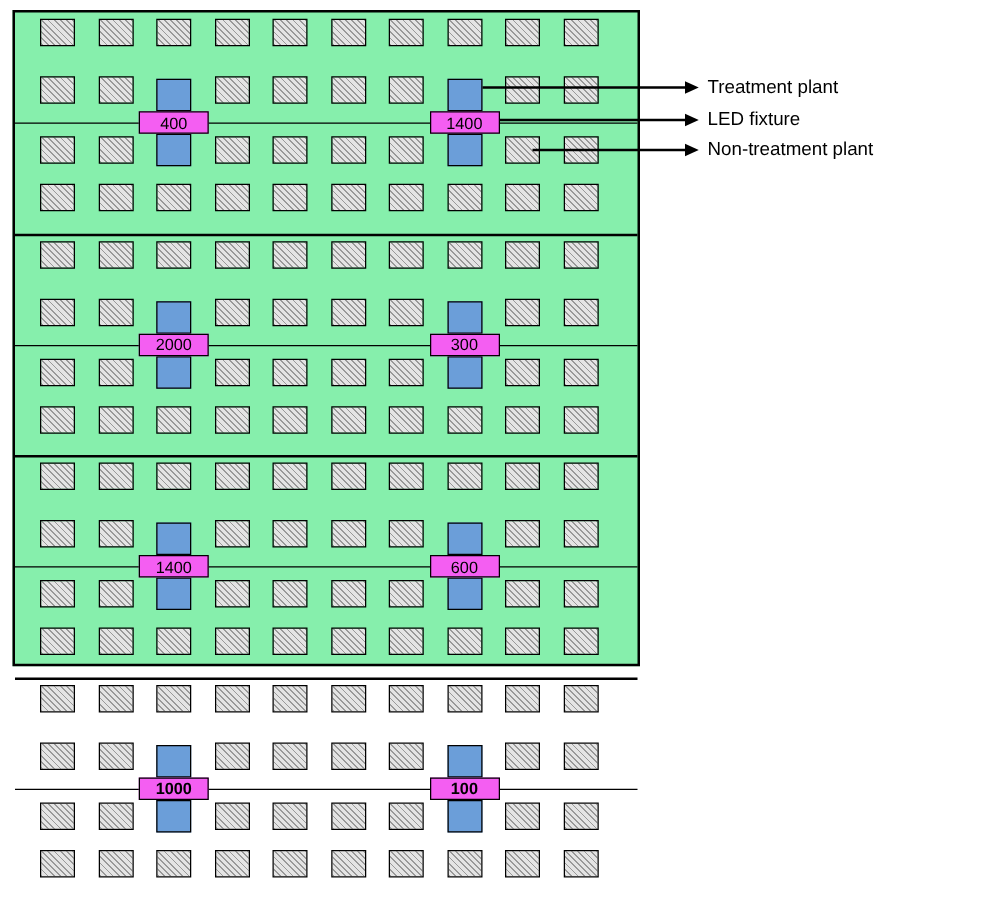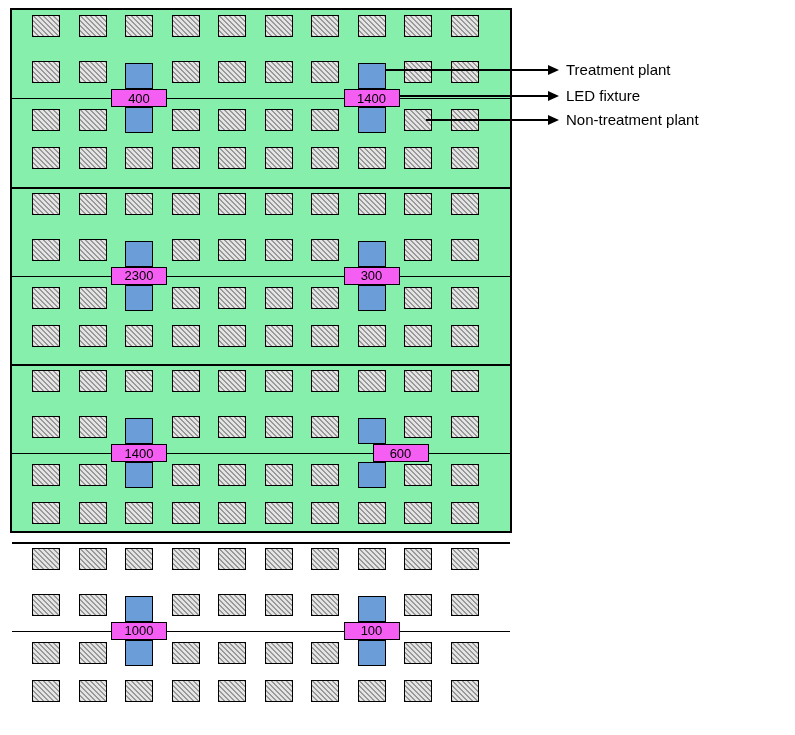--- a/index.html
+++ b/index.html
@@ -194,21 +194,21 @@
       <div class="plant" style="left: 66.5px; top: 137px;"></div>
       <div class="plant" style="left: 113px; top: 137px;"></div>
       <div class="plant" style="left: 159.5px; top: 137px;"></div>
       <div class="plant" style="left: 206px; top: 137px;"></div>
       <div class="plant" style="left: 252.5px; top: 137px;"></div>
       <div class="plant" style="left: 299px; top: 137px;"></div>
       <div class="plant" style="left: 345.5px; top: 137px;"></div>
       <div class="plant" style="left: 392px; top: 137px;"></div>
       <div class="plant" style="left: 438.5px; top: 137px;"></div>
       <div class="fixture" style="left: 99px; top: 79px;">
-        <div class="fixture-value">2300</div>
+        <div class="fixture-value">2000</div>
       </div>
       <div class="fixture" style="left: 331.5px; top: 79px;">
         <div class="fixture-value">300</div>
       </div>
     </div>
     <div class="block-divider" style="top: 176.5px;"></div>
     <div class="block" style="top: 355px;">
       <div class="fixture-line" style="top: 88px;"></div>
       <div class="plant" style="left: 20px; top: 5px;"></div>
       <div class="plant" style="left: 66.5px; top: 5px;"></div>
@@ -246,26 +246,26 @@
       <div class="plant" style="left: 159.5px; top: 137px;"></div>
       <div class="plant" style="left: 206px; top: 137px;"></div>
       <div class="plant" style="left: 252.5px; top: 137px;"></div>
       <div class="plant" style="left: 299px; top: 137px;"></div>
       <div class="plant" style="left: 345.5px; top: 137px;"></div>
       <div class="plant" style="left: 392px; top: 137px;"></div>
       <div class="plant" style="left: 438.5px; top: 137px;"></div>
       <div class="fixture" style="left: 99px; top: 79px; justify-content: center;">
         <div class="fixture-value">1400</div>
       </div>
-      <div class="fixture" style="left: 331.5px; top: 79px; margin-left: 29px;">
+      <div class="fixture" style="left: 331.5px; top: 79px;">
         <div class="fixture-value">600</div>
       </div>
     </div>
     <div class="block-divider" style="top: 354px;"></div>
-    <div class="block" style="top: 532.5px;">
+    <div class="block" style="top: 532.5px; font-weight: bold;">
       <div class="fixture-line" style="top: 88px;"></div>
       <div class="plant" style="left: 20px; top: 5px;"></div>
       <div class="plant" style="left: 66.5px; top: 5px;"></div>
       <div class="plant" style="left: 113px; top: 5px;"></div>
       <div class="plant" style="left: 159.5px; top: 5px;"></div>
       <div class="plant" style="left: 206px; top: 5px;"></div>
       <div class="plant" style="left: 252.5px; top: 5px;"></div>
       <div class="plant" style="left: 299px; top: 5px;"></div>
       <div class="plant" style="left: 345.5px; top: 5px;"></div>
       <div class="plant" style="left: 392px; top: 5px;"></div>

